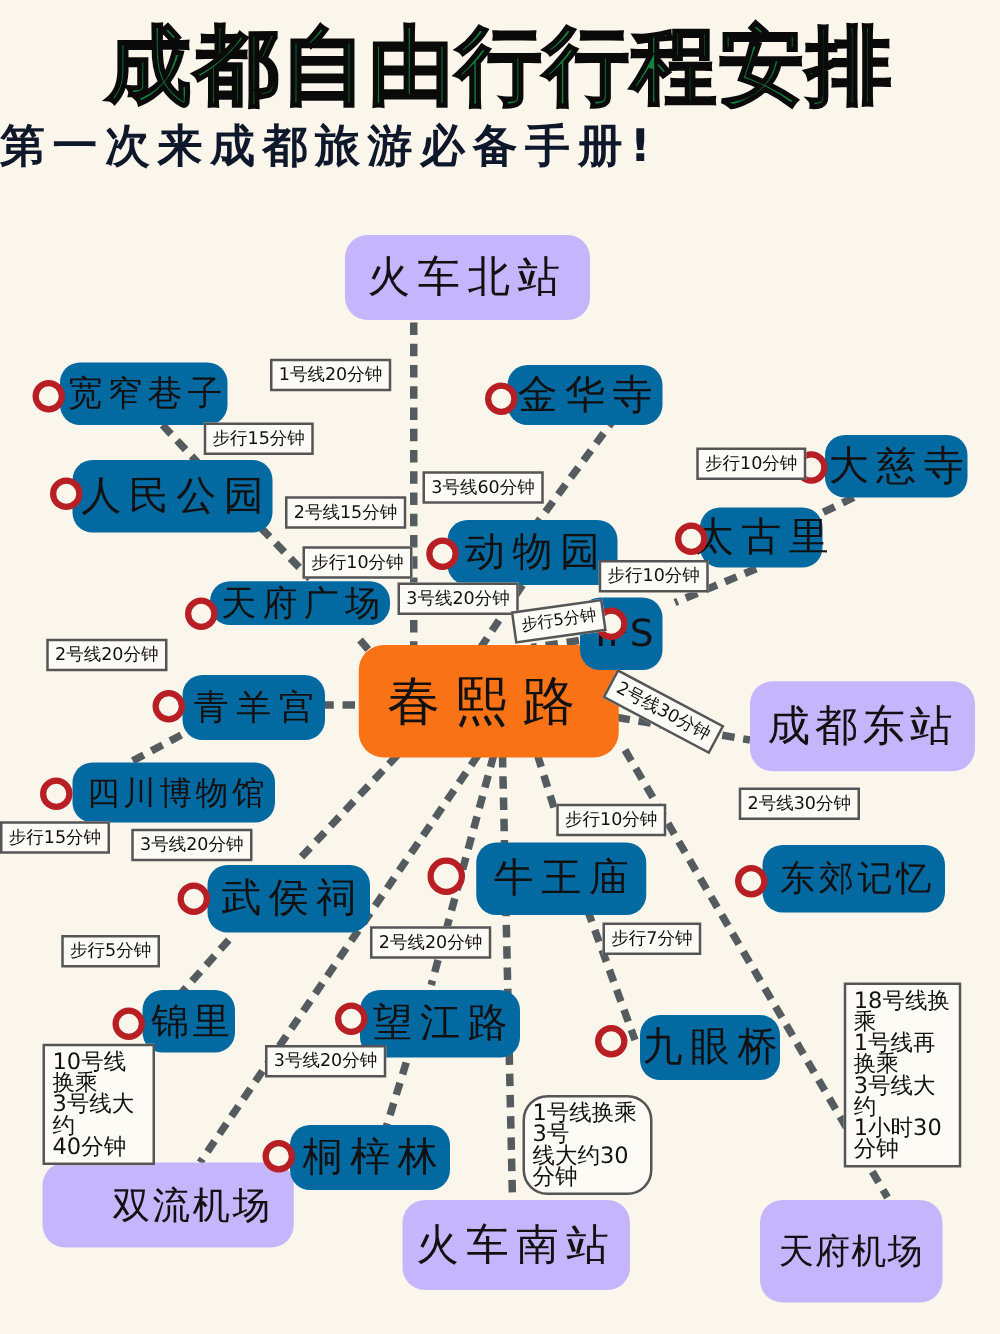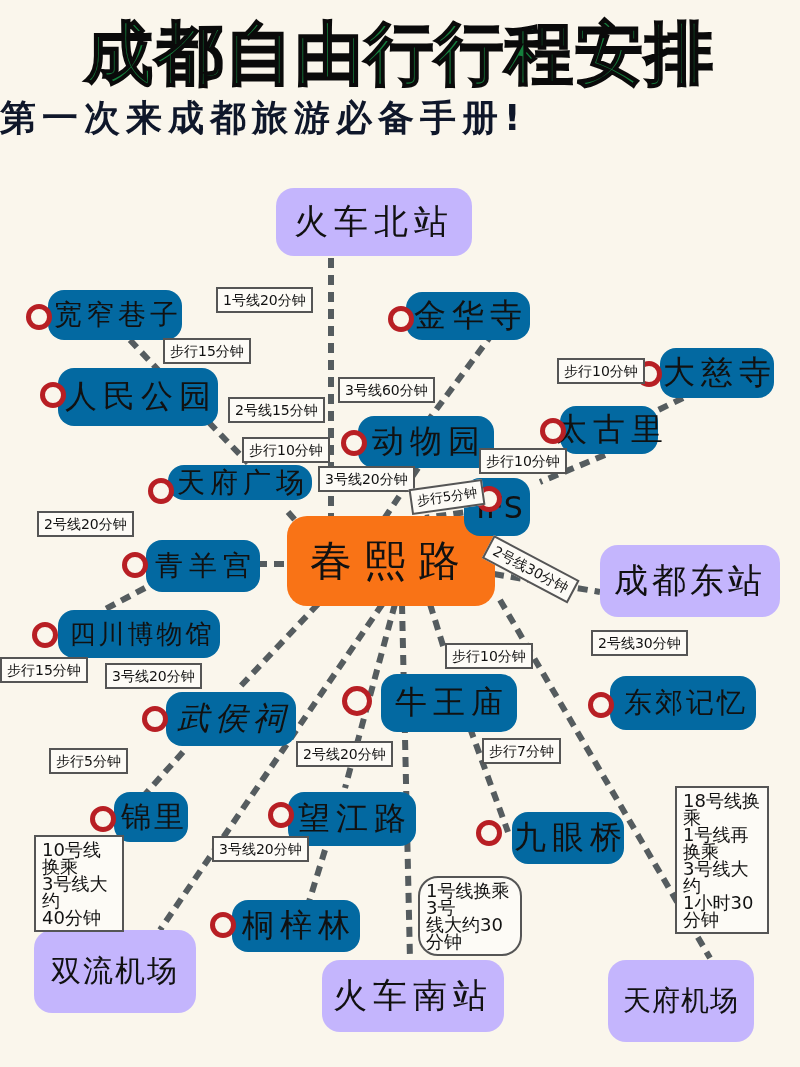--- a/index.html
+++ b/index.html
@@ -96,21 +96,21 @@
 <div class="node center" style="left:287px;top:516px;width:208px;height:90px;">
   <span>春熙路</span>
 </div>
 
 <div class="node pink" style="left:276px;top:188px;width:196px;height:68px;">
   <span>火车北站</span>
 </div>
 <div class="node pink" style="left:600px;top:545px;width:180px;height:72px;letter-spacing:4px;">
   <span>成都东站</span>
 </div>
-<div class="node pink" style="left:34px;top:930px;width:162px;height:83px;font-size:30px;letter-spacing:2px;">
+<div class="node pink" style="left:34px;top:930px;width:162px;height:68px;font-size:30px;letter-spacing:2px;padding-left:39px;">
   <span>双流机场</span>
 </div>
 <div class="node pink" style="left:322px;top:960px;width:182px;height:72px;">
   <span>火车南站</span>
 </div>
 <div class="node pink" style="left:608px;top:960px;width:146px;height:82px;font-size:28px;letter-spacing:1px;">
   <span>天府机场</span>
 </div>
 
 <div class="node yellow" style="left:48px;top:290px;width:128px;height:50px;font-size:28px;letter-spacing:4px;">
@@ -166,21 +166,21 @@
 <div class="node yellow" style="left:381px;top:674px;width:130px;height:58px;">
   <span>牛王庙</span>
 </div>
 <div class="marker" style="left:342px;top:686px;width:20px;height:20px;"></div>
 
 <div class="node yellow" style="left:610px;top:676px;width:140px;height:54px;font-size:28px;letter-spacing:3px;">
   <span>东郊记忆</span>
 </div>
 <div class="marker" style="left:588px;top:692px;"></div>
 
-<div class="node yellow" style="left:166px;top:692px;width:124px;height:54px;font-style:italic;">
+<div class="node yellow" style="left:166px;top:692px;width:124px;height:54px;">
   <span>武侯祠</span>
 </div>
 <div class="marker" style="left:142px;top:706px;"></div>
 
 <div class="node yellow" style="left:114px;top:792px;width:68px;height:50px;font-size:30px;letter-spacing:3px;">
   <span>锦里</span>
 </div>
 <div class="marker" style="left:90px;top:806px;"></div>
 
 <div class="node yellow" style="left:288px;top:792px;width:122px;height:54px;">

